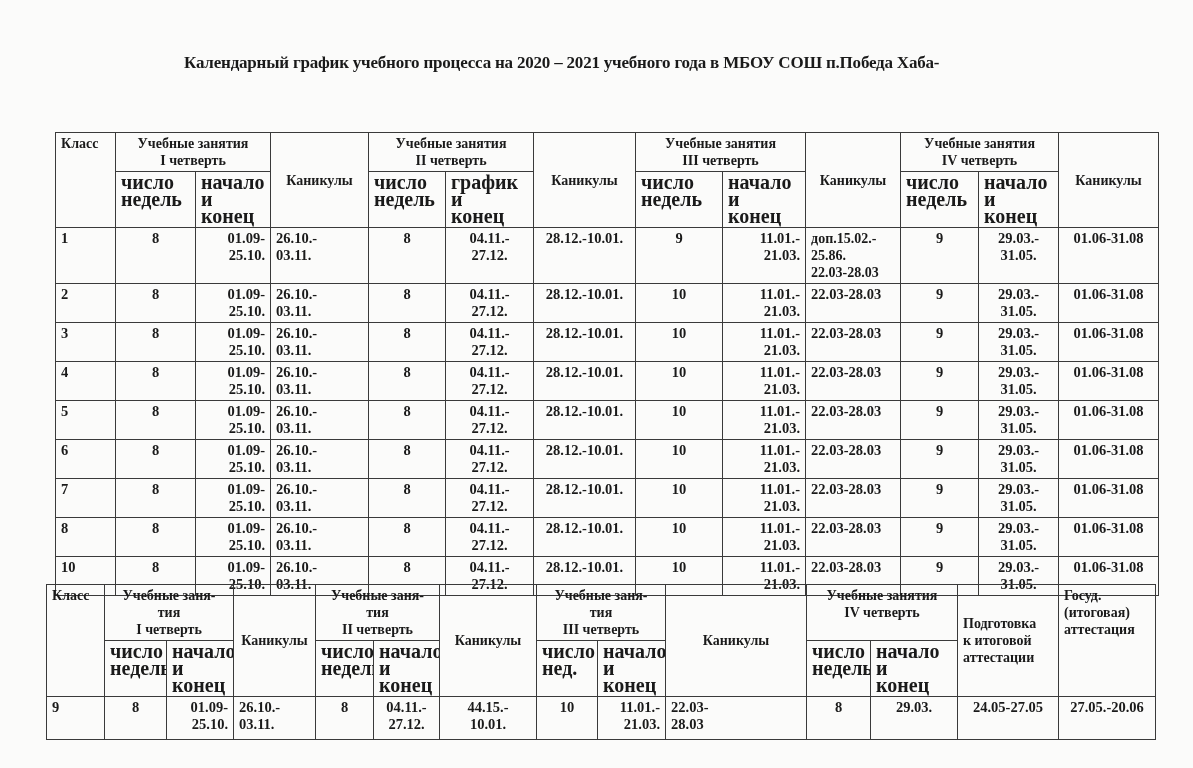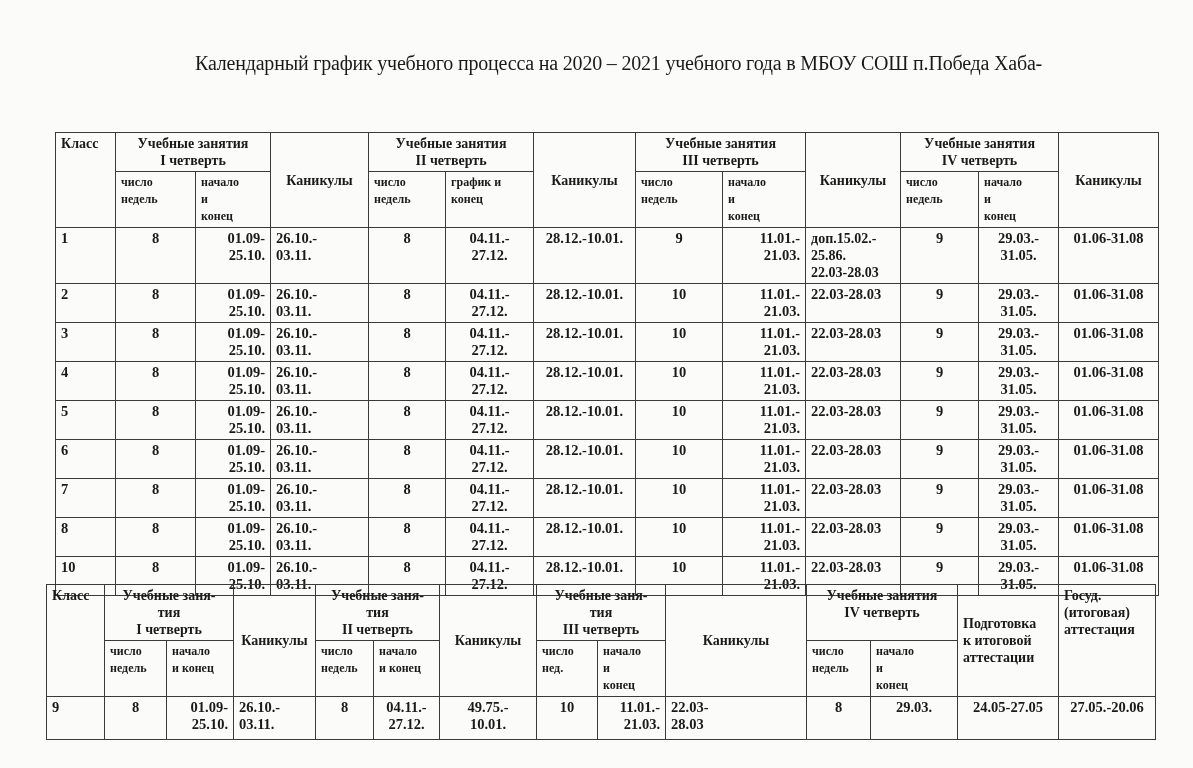--- a/index.html
+++ b/index.html
@@ -4,22 +4,22 @@
 <style>
   html, body { margin: 0; padding: 0; }
   body {
     width: 1193px; height: 768px; overflow: hidden;
     background: #fbfbfa;
     font-family: "Liberation Serif", "DejaVu Serif", serif;
     color: #1a1a1a;
     position: relative;
   }
   .title {
-    position: absolute; left: 115px; top: 50px; width: 1000px;
-    text-align: center; font-weight: normal; font-size: 20px; line-height: 26px;
+    position: absolute; left: 104px; top: 50px; width: 1000px;
+    text-align: center; font-weight: bold; font-size: 17px; line-height: 26px;
     letter-spacing: -0.2px;
   }
   .title .l1 { display: block; padding-left: 80px; text-align: left; }
   table {
     position: absolute; border-collapse: collapse; table-layout: fixed;
     font-weight: bold; font-size: 14.5px; line-height: 17px;
   }
   td, th {
     border: 1.4px solid #3a3a3a; vertical-align: top; padding: 2px 5px;
     font-weight: bold; overflow: hidden;
@@ -32,21 +32,21 @@
   #t1 { left: 55px; top: 132px; width: 1103px; }
   #t1 .hrow1 td, #t1 .hrow1 th { height: 28px; }
   #t1 .hrow2 th { height: 50px; }
   #t1 .drow td { height: 32px; }
   #t1 .drow.tall td { height: 46px; }
   #t2 { left: 46px; top: 584px; width: 1109px; }
   #t2 .hrow1 th { height: 48px; }
   #t2 .hrow2 th { height: 46px; }
   #t2 .drow td { height: 38px; }
   .dates { padding-left: 8px; }
-  .sub { font-size: 12px; }
+  .sub { font-size: 20px; }
 </style>
 </head>
 <body>
 
 <div class="title">
   <span class="l1">Календарный график учебного процесса на 2020 – 2021 учебного  года  в МБОУ СОШ п.Победа Хаба-</span>
 </div>
 
 <table id="t1">
   <colgroup>
@@ -268,21 +268,21 @@
   </tr>
   </tbody>
     <tbody id="t2-body">
       <tr class="drow">
         <td class="l"><span>9</span></td>
         <td class="c"><span>8</span></td>
         <td class="r"><span>01.09-</span><br><span>25.10.</span></td>
         <td class="l"><span>26.10.-</span><br><span>03.11.</span></td>
         <td class="c"><span>8</span></td>
         <td class="c"><span>04.11.-</span><br><span>27.12.</span></td>
-        <td class="c"><span>49.75.-</span><br><span>10.01.</span></td>
+        <td class="c"><span>44.15.-</span><br><span>10.01.</span></td>
         <td class="c"><span>10</span></td>
         <td class="r"><span>11.01.-</span><br><span>21.03.</span></td>
         <td class="l"><span>22.03-</span><br><span>28.03</span></td>
         <td class="c"><span>8</span></td>
         <td class="c"><span>29.03.</span></td>
         <td class="c"><span>24.05-27.05</span></td>
         <td class="c"><span>27.05.-20.06</span></td>
       </tr>
     </tbody>
 </table>

